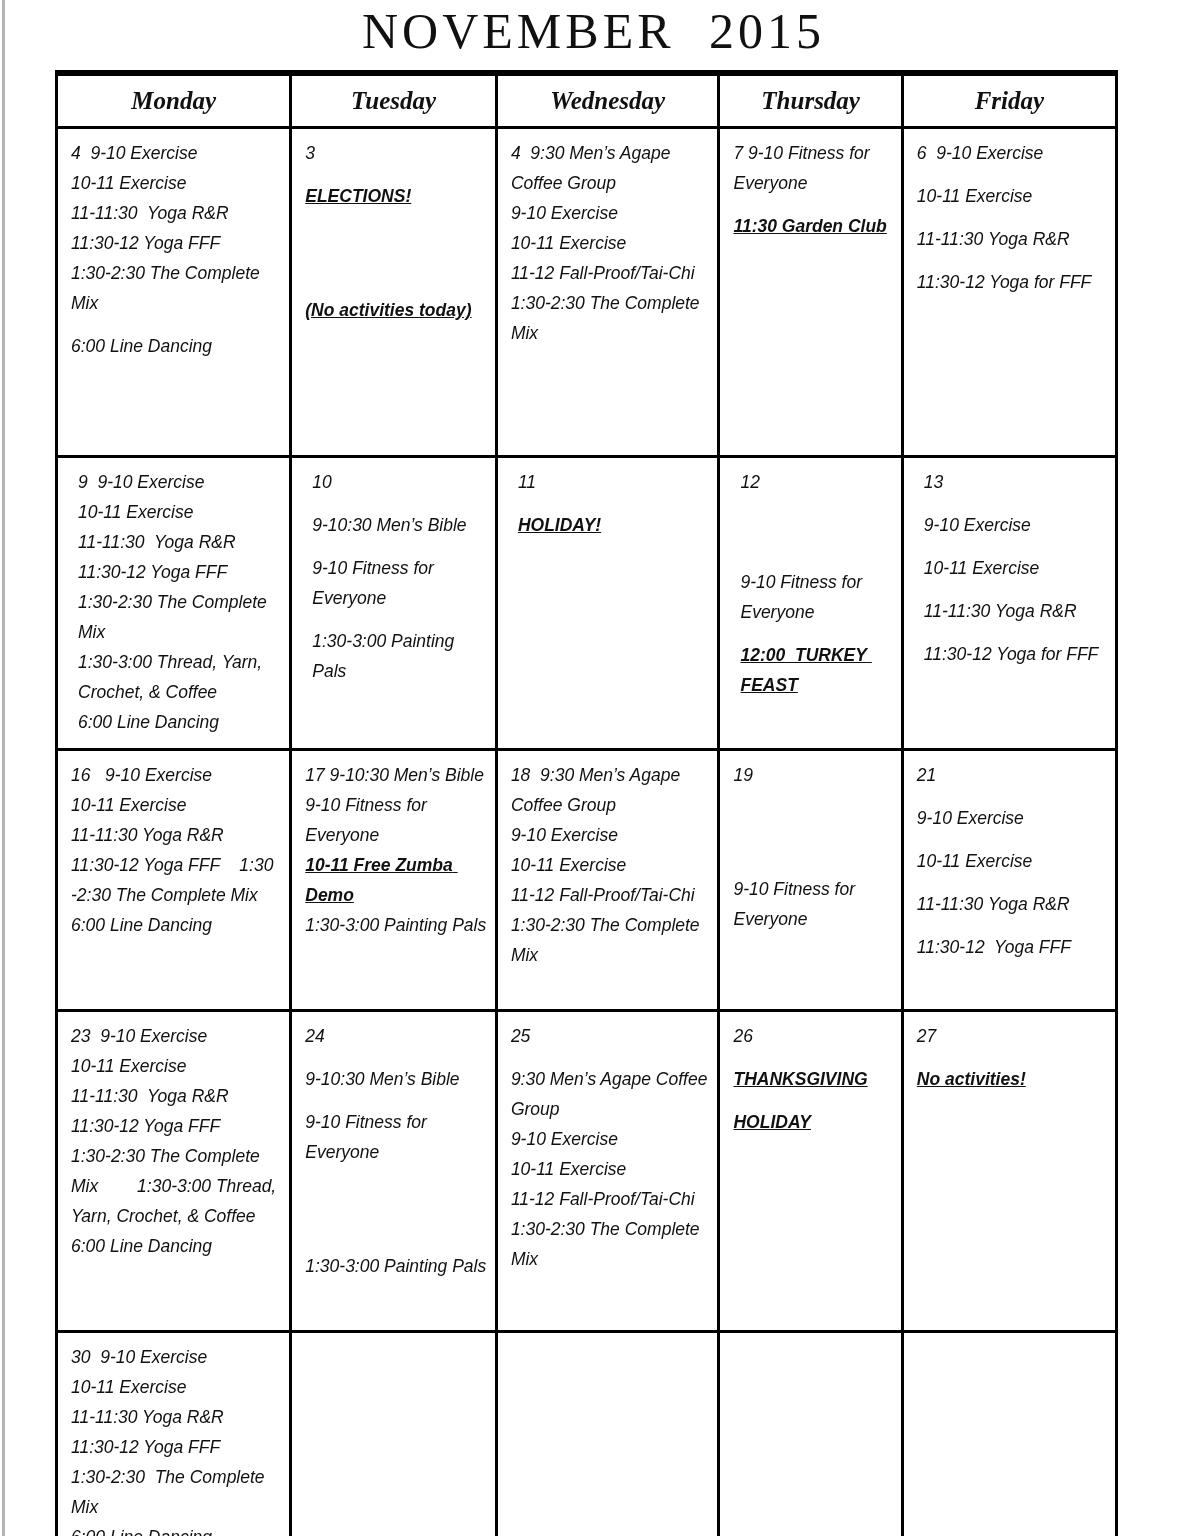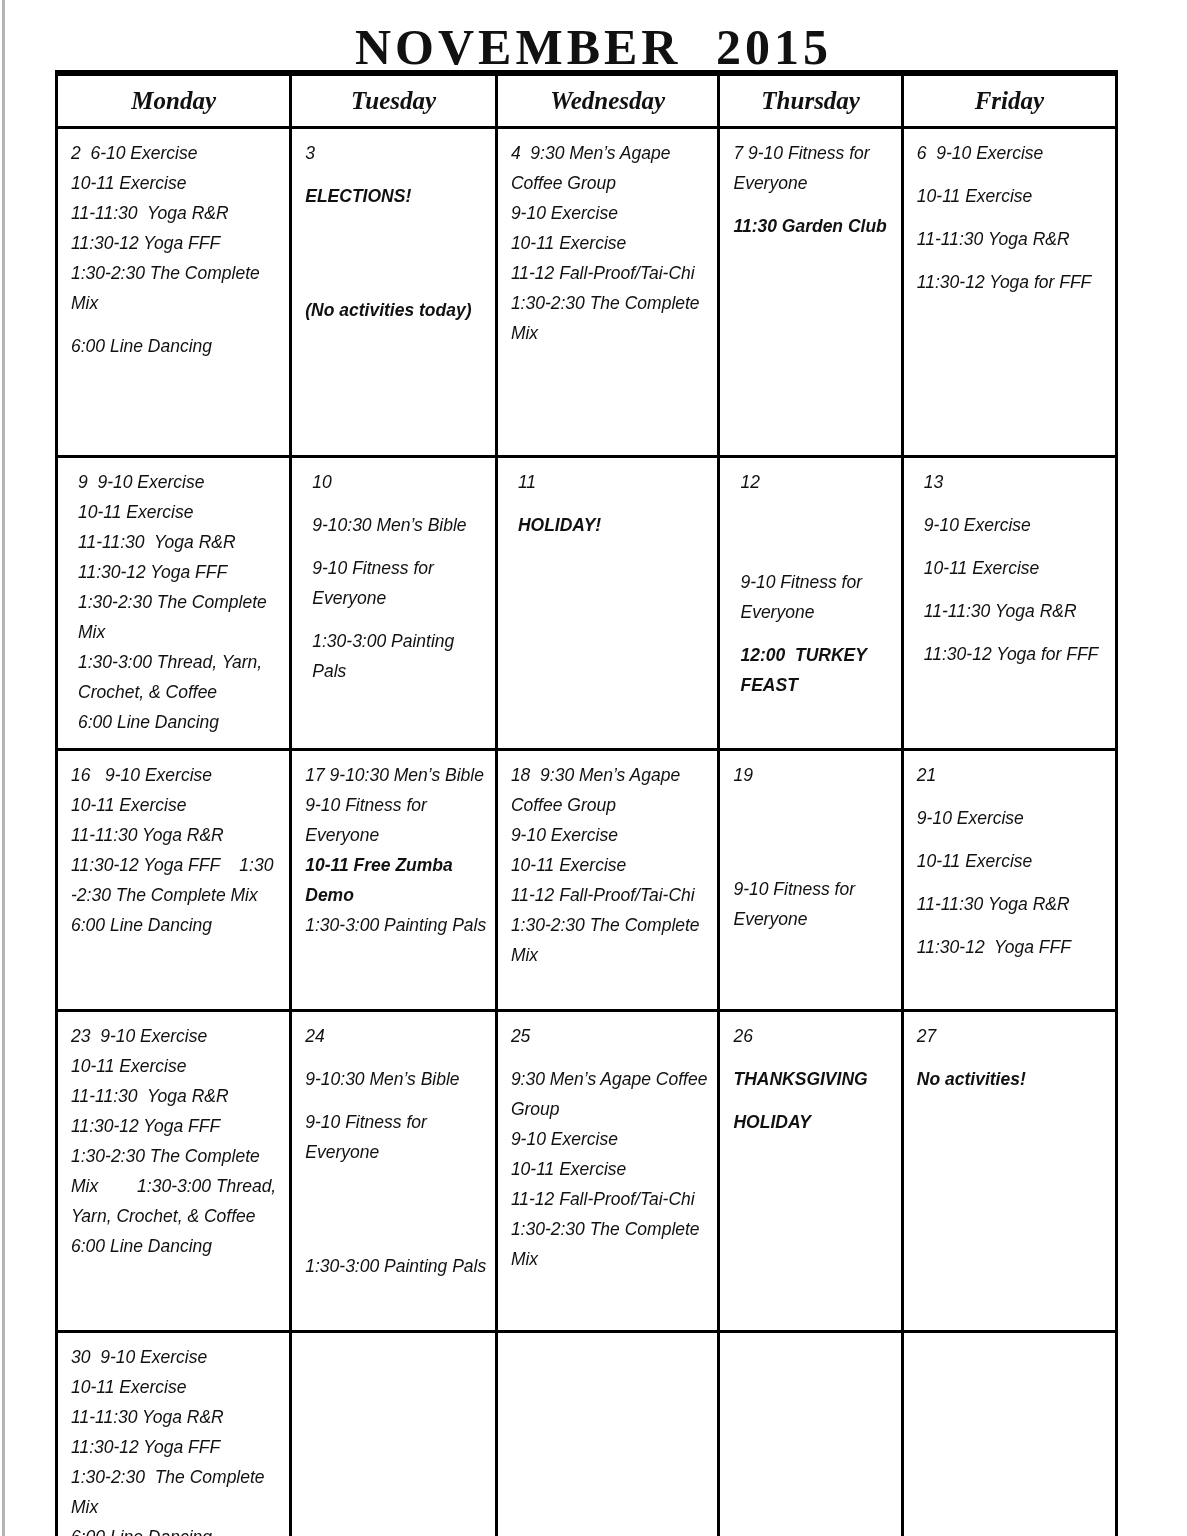--- a/index.html
+++ b/index.html
@@ -23,25 +23,24 @@
     background: #b4b4b4;
   }
   .page-title {
     position: absolute;
     top: 2px;
     left: 0;
     width: 1187px;
     text-align: center;
     font-family: "Liberation Serif", serif;
     font-size: 50px;
-    font-weight: 700;
+    font-weight: 400;
     letter-spacing: 4px;
     word-spacing: 18px;
     color: #111;
-    margin-top: 16px;
   }
   table.calendar {
     position: absolute;
     left: 55px;
     top: 70px;
     width: 1063px;
     border-collapse: collapse;
     table-layout: fixed;
     background: #fff;
   }
@@ -71,21 +70,21 @@
     color: #111;
     white-space: pre-wrap;
     word-wrap: break-word;
   }
   tbody tr:nth-child(1) td { height: 317px; }
   tbody tr:nth-child(2) td { height: 281px; padding-left: 20px; }
   tbody tr:nth-child(3) td { height: 249px; }
   tbody tr:nth-child(4) td { height: 309px; }
   tbody tr:nth-child(5) td { height: 216px; }
   .entry { margin: 0; }
-  .entry.bold { font-weight: bold; }
+  .entry.bold { font-weight: bold; text-decoration: underline; }
   .gap-1 { margin-top: 13px; }
   .gap-2 { margin-top: 84px; }
   .gap-3 { margin-top: 70px; }
 </style>
 </head>
 <body>
 
 <div class="scan-edge"></div>
 
 <div class="page-title">NOVEMBER 2015</div>
@@ -102,21 +101,21 @@
     <tr>
         <th>Monday</th>
         <th>Tuesday</th>
         <th>Wednesday</th>
         <th>Thursday</th>
         <th>Friday</th>
       </tr>
   </thead>
   <tbody>
       <tr>
-        <td><div class="entry">2  6-10 Exercise</div><div class="entry">10-11 Exercise</div><div class="entry">11-11:30  Yoga R&amp;R</div><div class="entry">11:30-12 Yoga FFF</div><div class="entry">1:30-2:30 The Complete Mix</div><div class="entry gap-1">6:00 Line Dancing</div></td>
+        <td><div class="entry">4  9-10 Exercise</div><div class="entry">10-11 Exercise</div><div class="entry">11-11:30  Yoga R&amp;R</div><div class="entry">11:30-12 Yoga FFF</div><div class="entry">1:30-2:30 The Complete Mix</div><div class="entry gap-1">6:00 Line Dancing</div></td>
         <td><div class="entry">3</div><div class="entry bold gap-1">ELECTIONS!</div><div class="entry bold gap-2">(No activities today)</div></td>
         <td><div class="entry">4  9:30 Men’s Agape Coffee Group</div><div class="entry">9-10 Exercise</div><div class="entry">10-11 Exercise</div><div class="entry">11-12 Fall-Proof/Tai-Chi</div><div class="entry">1:30-2:30 The Complete Mix</div></td>
         <td><div class="entry">7 9-10 Fitness for Everyone</div><div class="entry bold gap-1">11:30 Garden Club</div></td>
         <td><div class="entry">6  9-10 Exercise</div><div class="entry gap-1">10-11 Exercise</div><div class="entry gap-1">11-11:30 Yoga R&amp;R</div><div class="entry gap-1">11:30-12 Yoga for FFF</div></td>
       </tr>
       <tr>
         <td><div class="entry">9  9-10 Exercise</div><div class="entry">10-11 Exercise</div><div class="entry">11-11:30  Yoga R&amp;R</div><div class="entry">11:30-12 Yoga FFF</div><div class="entry">1:30-2:30 The Complete Mix</div><div class="entry">1:30-3:00 Thread, Yarn, Crochet, &amp; Coffee</div><div class="entry">6:00 Line Dancing</div></td>
         <td><div class="entry">10</div><div class="entry gap-1">9-10:30 Men’s Bible</div><div class="entry gap-1">9-10 Fitness for Everyone</div><div class="entry gap-1">1:30-3:00 Painting Pals</div></td>
         <td><div class="entry">11</div><div class="entry bold gap-1">HOLIDAY!</div></td>
         <td><div class="entry">12</div><div class="entry gap-3">9-10 Fitness for Everyone</div><div class="entry bold gap-1">12:00  TURKEY FEAST</div></td>

